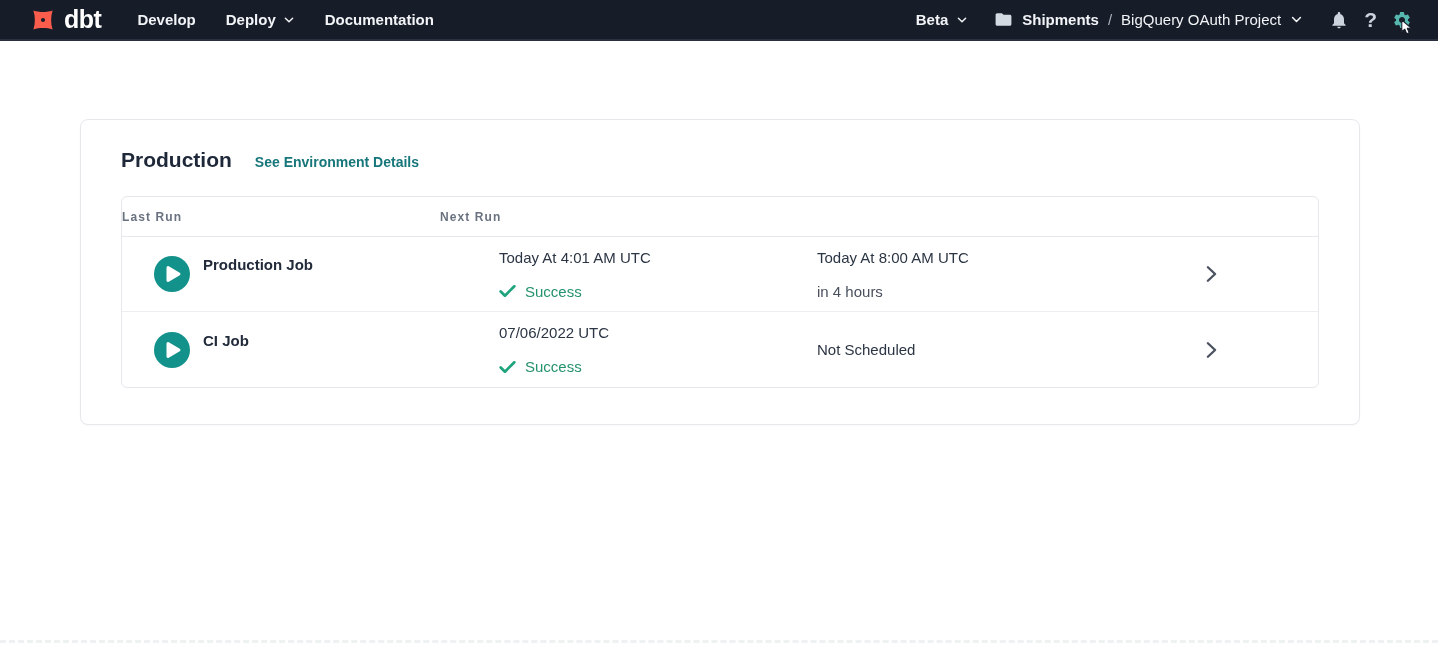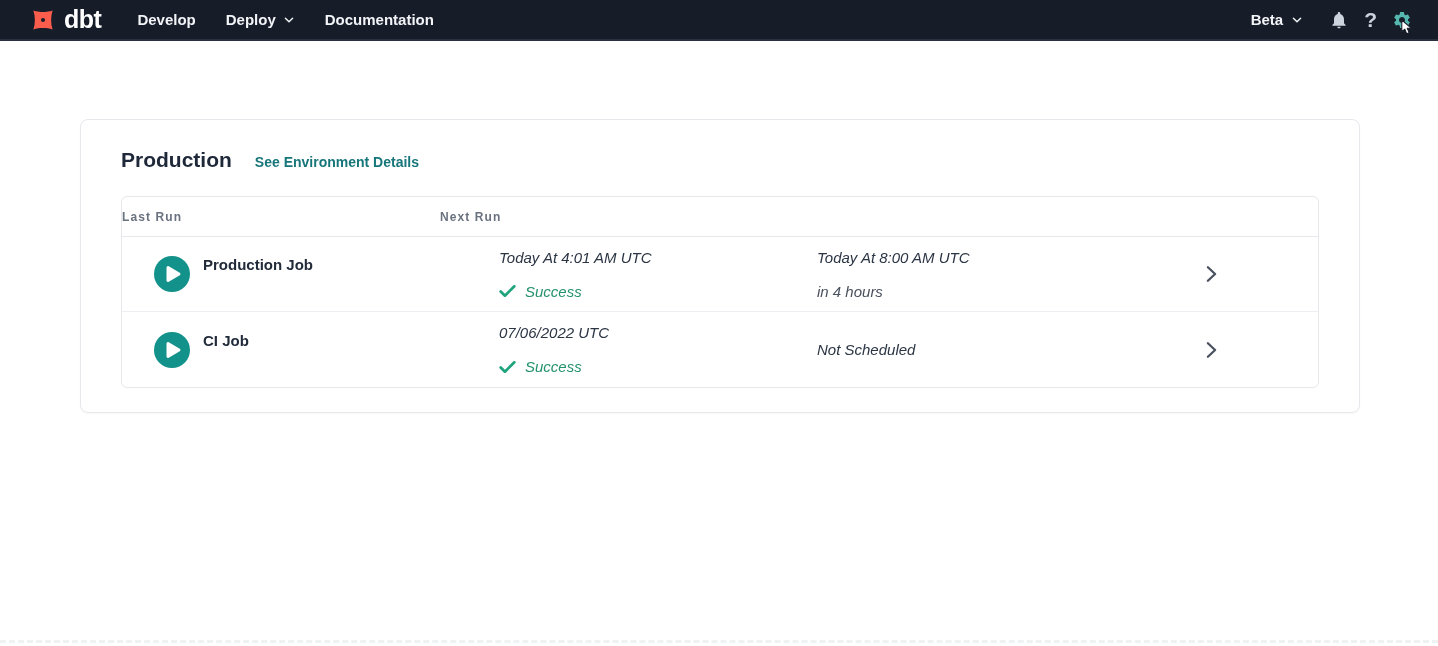--- a/index.html
+++ b/index.html
@@ -54,21 +54,21 @@
     font-weight: 600;
     padding: 10px 19px;
     cursor: pointer;
   }
 
   .env-card {
     margin-top: 30px;
     border: 1px solid #e6e8ec;
     border-radius: 8px;
     background: #ffffff;
-    padding: 28px 40px 24px 40px;
+    padding: 28px 40px 36px 40px;
     box-shadow: 0 1px 2px rgba(22,28,40,0.03);
   }
   .env-header { display: flex; align-items: baseline; gap: 23px; }
   .env-title { font-size: 21px; font-weight: 700; color: #1e2839; }
   .env-link { font-size: 14px; font-weight: 700; color: #16767a; text-decoration: none; cursor: pointer; }
 
   .jobs-table { margin-top: 24px; border: 1px solid #e6e8ec; border-radius: 6px; overflow: hidden; }
   .t-header {
     display: flex;
     align-items: center;
@@ -84,21 +84,21 @@
 
   .col-job { width: 377px; padding-left: 32px; display: flex; align-items: center; }
   .col-last { width: 318px; }
   .col-next { flex: 1; }
   .col-arrow { width: 120px; display: flex; justify-content: flex-start; padding-left: 6px; }
 
   .job-cell { display: flex; gap: 13px; }
   .play-btn { width: 36px; height: 36px; flex: 0 0 36px; border-radius: 50%; cursor: pointer; display: flex; }
   .job-name { font-size: 15px; font-weight: 700; color: #222b3a; }
 
-  .cell-lines { display: flex; flex-direction: column; justify-content: space-between; gap: 17px; font-style: italic; }
+  .cell-lines { display: flex; flex-direction: column; justify-content: space-between; gap: 17px; }
   .line-main { font-size: 15px; color: #2b3544; }
   .line-sub { font-size: 15px; color: #49505e; }
   .line-sub:empty { display: none; }
   .status-line { display: flex; align-items: center; gap: 9px; }
   .status-text { font-size: 15px; color: #24926e; }
 
   .row-chevron { display: flex; align-items: center; }
 
   .bottom-edge {
     position: absolute;
@@ -141,20 +141,35 @@
   <div class="nav-right">
     <span class="beta">
       <span>Beta</span>
       <span class="caret">
         <svg width="12" height="12" viewBox="0 0 20 20">
             <path d="M4 7 L10 13 L16 7" fill="none" stroke="#f2f4f7" stroke-width="2.4" stroke-linecap="round" stroke-linejoin="round"></path>
           </svg>
       </span>
     </span>
 
+    <span class="breadcrumb">
+      <span style="display:inline-flex;">
+        <svg width="19" height="19" viewBox="0 0 24 24">
+            <path d="M10 4H4c-1.1 0-1.99.9-1.99 2L2 18c0 1.1.9 2 2 2h16c1.1 0 2-.9 2-2V8c0-1.1-.9-2-2-2h-8l-2-2z" fill="#d4dae2"></path>
+          </svg>
+      </span>
+      <span class="account">Shipments</span>
+      <span class="sep">/</span>
+      <span class="project">BigQuery OAuth Project</span>
+      <span class="caret">
+        <svg width="13" height="13" viewBox="0 0 20 20">
+            <path d="M4 7 L10 13 L16 7" fill="none" stroke="#f2f4f7" stroke-width="2.4" stroke-linecap="round" stroke-linejoin="round"></path>
+          </svg>
+      </span>
+    </span>
 
     <span class="icon-cluster">
       <span style="display:inline-flex;">
         <svg width="20" height="20" viewBox="0 0 24 24">
             <path d="M12 22c1.1 0 2-.9 2-2h-4c0 1.1.89 2 2 2zm6-6v-5c0-3.07-1.64-5.64-4.5-6.32V4c0-.83-.67-1.5-1.5-1.5s-1.5.67-1.5 1.5v.68C7.63 5.36 6 7.92 6 11v5l-2 2v1h16v-1l-2-2z" fill="#ccd3dd"></path>
           </svg>
       </span>
       <span class="q-icon">?</span>
       <span class="gear-wrap">
         <svg width="20" height="20" viewBox="0 0 24 24">

